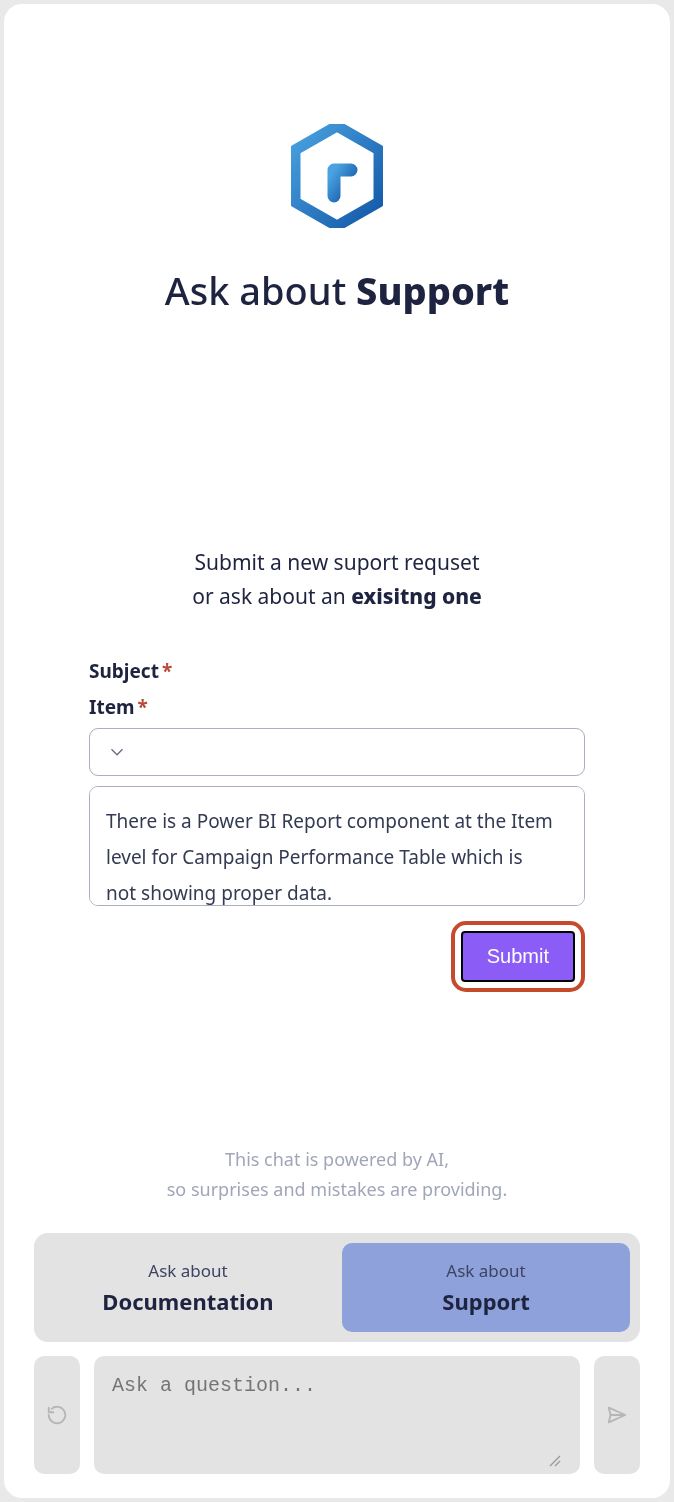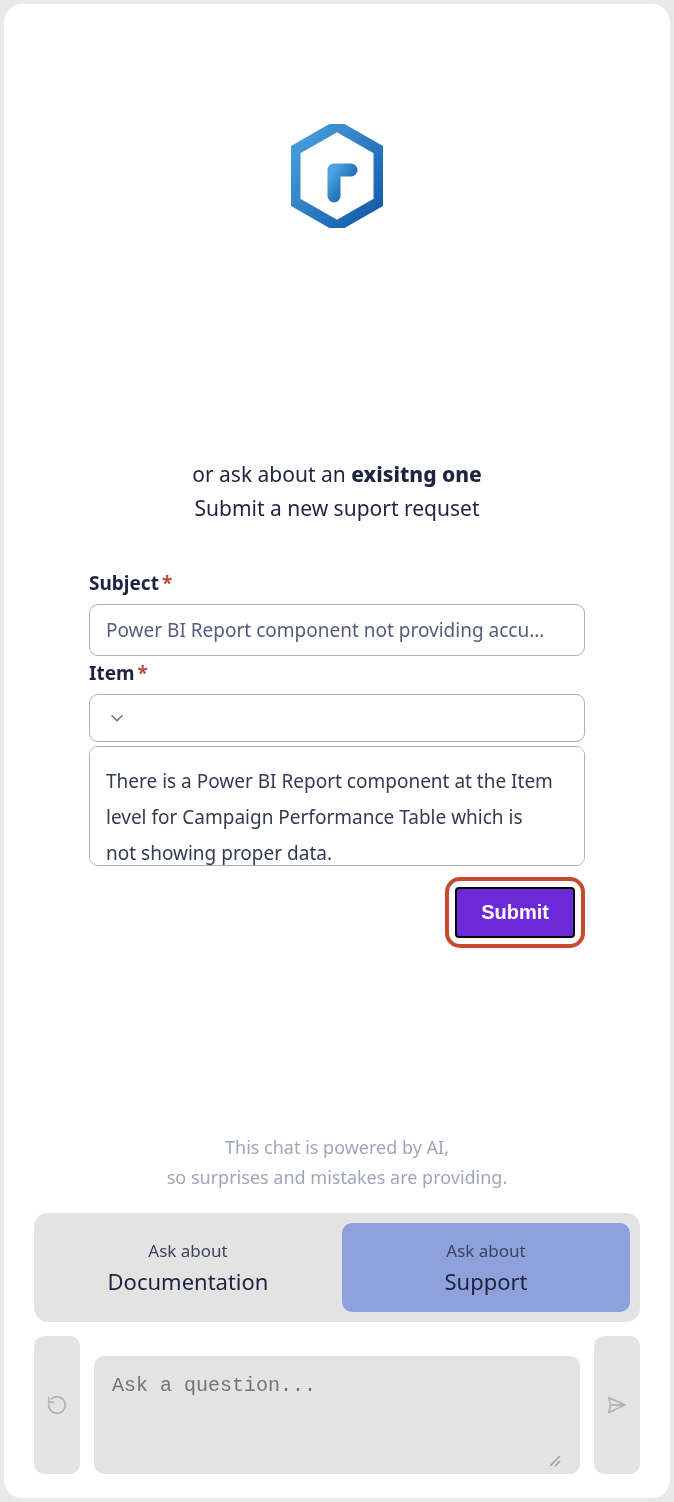--- a/index.html
+++ b/index.html
@@ -29,21 +29,21 @@
     .title strong { font-weight: 800; }
     .spacer { flex: 0 0 230px; }
     .subtitle {
       text-align: center;
       font-size: 21px;
       color: #1e2340;
       line-height: 1.6;
     }
     .subtitle strong { font-weight: 800; }
     .form { margin: 45px 55px 0 55px; }
-    .field { margin-bottom: 4px; }
+    .field { margin-bottom: 10px; }
     .label { font-size: 19px; font-weight: 700; color: #1e2340; margin-bottom: 8px; display: block; }
     .req { color: #b84b3a; margin-left: 3px; }
     .txt-input, .select-box {
       width: 100%;
       border: 1px solid #a9aec2;
       border-radius: 9px;
       padding: 12px 16px;
       font-size: 19px;
       color: #555d78;
       background: #fff;
@@ -65,87 +65,89 @@
       color: #333a52;
       font-family: inherit;
       line-height: 1.9;
       height: 120px;
       resize: none;
       overflow-y: scroll;
     }
     .submit-row { display: flex; justify-content: flex-end; margin-top: 6px; }
     .submit-ring { border: 4px solid #c64a2c; border-radius: 15px; padding: 6px; }
     .submit-btn {
-      background: #6d28d9;
+      background: #8b5cf6;
       color: #fff;
-      font-weight: 700;
+      font-weight: 400;
       font-size: 20px;
       padding: 12px 24px;
       border: 2px solid #000;
       border-radius: 4px;
       cursor: pointer;
     }
     .spacer2 { flex: 1 1 auto; }
-    .disclaimer { text-align: center; font-size: 18px; color: #a0a6b8; line-height: 1.7; margin-bottom: 20px; }
+    .disclaimer { text-align: center; font-size: 18px; color: #a0a6b8; line-height: 1.7; margin-bottom: 28px; }
     .tabs { display: flex; background: #e3e3e3; border-radius: 14px; padding: 10px; gap: 10px; }
     .tab {
       flex: 1; text-align: center; padding: 16px 10px; border-radius: 10px;
       cursor: pointer; display: flex; flex-direction: column; gap: 4px;
     }
     .tab.active { background: #8ea1da; }
     .tab-small { font-size: 17px; color: #3d4460; }
-    .tab-big { font-size: 22px; font-weight: 400; color: #1e2340; }
+    .tab-big { font-size: 22px; font-weight: 700; color: #1e2340; }
     .composer { display: flex; gap: 14px; margin-top: 14px; align-items: stretch; }
     .side-btn { width: 46px; background: #e3e3e3; border-radius: 10px; display: flex; align-items: center; justify-content: center; cursor: pointer; }
     .compose-area {
       flex: 1; background: #e3e3e3; border-radius: 10px; padding: 18px;
       font-family: "Courier New", monospace; font-size: 20px; color: #666;
       border: none; height: 118px; resize: none;
       position: relative;
     }
     .resize-handle {
       position: absolute; right: 18px; bottom: 6px; pointer-events: none;
     }
-    .compose-wrap { flex:1; position:relative; display:flex;margin-top:20px; }
+    .compose-wrap { flex:1; position:relative; display:flex; }
   </style>
 </head>
 <body>
 
 <div class="card">
 
   <div class="logo-wrap">
     <svg width="92" height="104" viewBox="0 0 92 104">
       <defs>
         <linearGradient id="g1" x1="0" y1="0" x2="1" y2="1">
           <stop offset="0" stop-color="#4aa3e0"></stop>
           <stop offset="1" stop-color="#1256a6"></stop>
         </linearGradient>
       </defs>
       <path d="M46 2 L88 26 L88 78 L46 102 L4 78 L4 26 Z" fill="none" stroke="url(#g1)" stroke-width="11" stroke-linejoin="round"></path>
       <path d="M43 72 L43 46 L60 46" fill="none" stroke="url(#g1)" stroke-width="13" stroke-linecap="round" stroke-linejoin="round"></path>
     </svg>
   </div>
 
+  <h1 class="title">
+    <span>Ask about </span><strong>Support</strong>
+  </h1>
 
   <div class="spacer"></div>
 
   <div class="subtitle">
+    <div>Submit a new suport requset</div>
     <div>
       <span>or ask about an </span><strong>exisitng one</strong>
     </div>
-    <div>Submit a new suport requset</div>
   </div>
 
   <div class="form">
 
     <div class="field">
       <label class="label">
         <span>Subject</span><span class="req">*</span>
       </label>
-      <input class="txt-input" type="text" value="Power BI Report component not providing accu…" style="">
     </div>
 
     <div class="field">
       <label class="label">
         <span>Item</span><span class="req">*</span>
       </label>
       <div class="select-box">
         <svg width="22" height="22" viewBox="0 0 24 24" fill="none" stroke="#6b7188" stroke-width="1.6">
             <path d="M6 9l6 6 6-6"></path>
           </svg>

